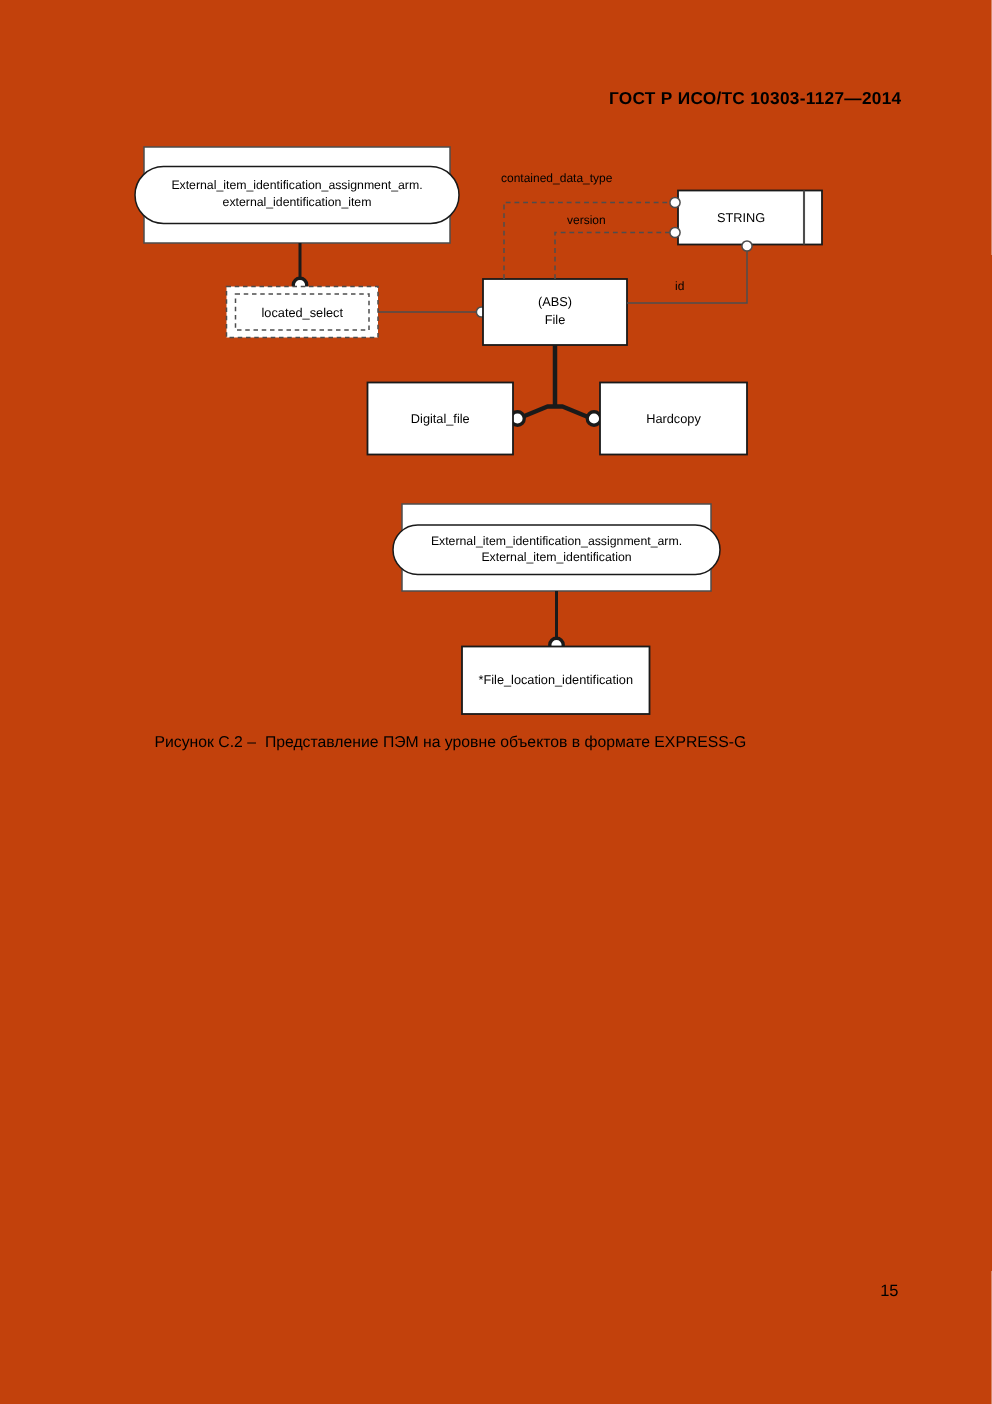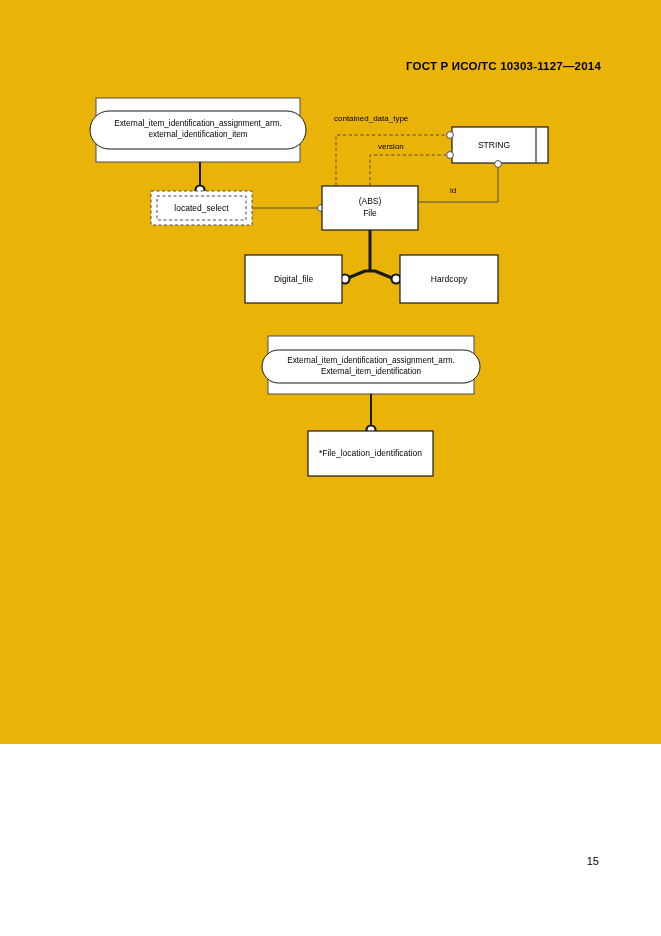--- a/index.html
+++ b/index.html
@@ -12,22 +12,22 @@
     width: 661px;
     height: 936px;
     position: relative;
     overflow: hidden;
     color: #000000;
   }
   .page {
     position: absolute;
     left: 0; top: 0;
     width: 661px;
-    height: 744px;
-    background: #eab308;
+    height: 936px;
+    background: #c2410c;
   }
   .doc-header {
     position: absolute;
     right: 60px;
     top: 60px;
     font-size: 11.5px;
     font-weight: bold;
     letter-spacing: 0.2px;
     white-space: nowrap;
   }
@@ -149,16 +149,19 @@
       <circle cx="371" cy="430" r="4.5" fill="#ffffff" stroke="#1a1a1a" stroke-width="2.2"></circle>
     </g>
 
     <g>
       <rect x="308" y="431" width="125" height="45" fill="#ffffff" stroke="#1a1a1a" stroke-width="1.2"></rect>
       <text class="lbl-entity" x="370.5" y="456" text-anchor="middle">*File_location_identification</text>
     </g>
 
   </svg>
 
+  <div class="figure-caption">
+    <span>Рисунок C.2 –</span><span class="caption-gap"></span><span>Представление ПЭМ на уровне объектов в формате EXPRESS-G</span>
+  </div>
 
   <div class="page-number">15</div>
 
 </div>
 
 </body></html>

